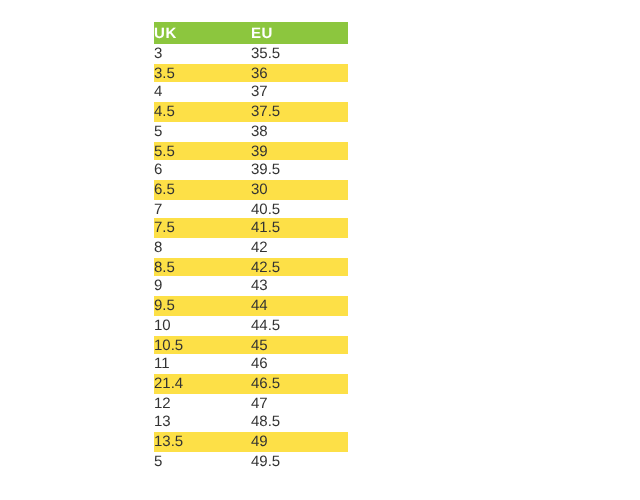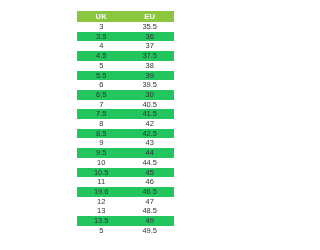--- a/index.html
+++ b/index.html
@@ -24,41 +24,41 @@
     border-collapse: collapse;
     table-layout: fixed;
   }
   table.size-table th,
   table.size-table td {
     width: 48.5px;
     height: 9.7px;
     line-height: 9.7px;
     padding: 0;
     margin: 0;
-    text-align: center;
+    text-align: left;
     vertical-align: middle;
     font-size: 7.5px;
     color: #333333;
     font-weight: normal;
     white-space: nowrap;
   }
   table.size-table thead th {
     background: #8CC63E;
     color: #ffffff;
     font-weight: bold;
     font-size: 7.5px;
     height: 11px;
     line-height: 11px;
     letter-spacing: 0.3px;
   }
   table.size-table tbody tr.row-odd td {
     background: #ffffff;
   }
   table.size-table tbody tr.row-even td {
-    background: #22c55e;
+    background: #fde047;
   }
 </style>
 </head>
 <body>
 
 <div id="size-chart-wrap">
   <table class="size-table">
     <thead>
       <tr>
         <th>UK</th>
@@ -128,21 +128,21 @@
         </tr>
         <tr class="row-even">
           <td>10.5</td>
           <td>45</td>
         </tr>
         <tr class="row-odd">
           <td>11</td>
           <td>46</td>
         </tr>
         <tr class="row-even">
-          <td>19.6</td>
+          <td>21.4</td>
           <td>46.5</td>
         </tr>
         <tr class="row-odd">
           <td>12</td>
           <td>47</td>
         </tr>
         <tr class="row-odd">
           <td>13</td>
           <td>48.5</td>
         </tr>

